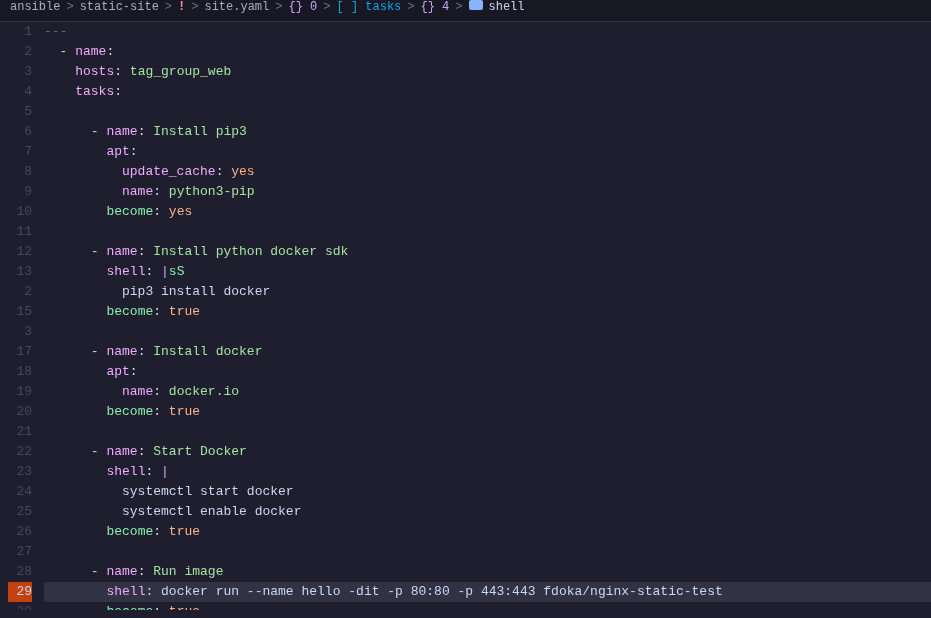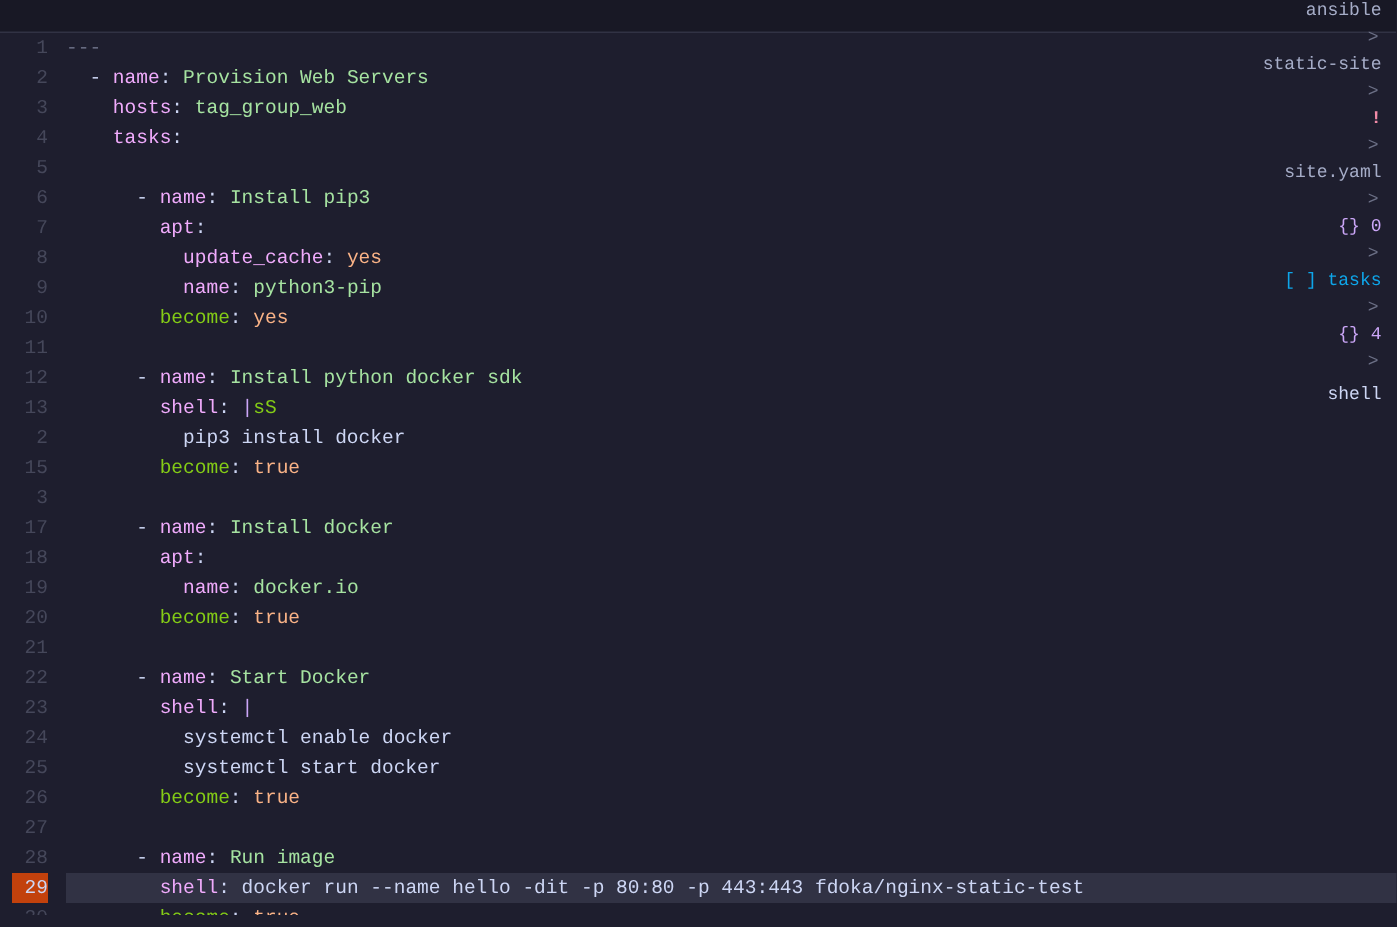--- a/index.html
+++ b/index.html
@@ -11,28 +11,27 @@
       width: 931px;
       height: 618px;
       overflow: hidden;
     }
 
     
     .breadcrumb-bar {
       background: #181825;
       height: 22px;
       display: flex;
-      align-items: flex-end;
+      align-items: flex-start;
       padding: 0 10px;
       gap: 4px;
       font-size: 12px;
       color: #a6adc8;
       border-bottom: 1px solid #313244;
       flex-shrink: 0;
-      flex-direction: column;
     }
     .breadcrumb-bar span { color: #a6adc8; }
     .breadcrumb-bar .sep { color: #6c7086; margin: 0 2px; }
     .breadcrumb-bar .active { color: #cdd6f4; }
     .breadcrumb-bar .icon-shell {
       display: inline-block;
       width: 14px;
       height: 10px;
       background: #89b4fa;
       border-radius: 2px;
@@ -90,21 +89,21 @@
       background: #313244;
     }
 
     
     .c-white { color: #cdd6f4; }
     .c-key { color: #f0abfc; }       
     .c-string { color: #a6e3a1; }    
     .c-bool { color: #fab387; }      
     .c-dash { color: #cdd6f4; }
     .c-comment { color: #6c7086; }
-    .c-special { color: #84cc16; }   
+    .c-special { color: #86efac; }   
     .c-cmd { color: #cdd6f4; }
     .c-pipe { color: #cba6f7; }
     @keyframes blink { 50% { opacity: 0; } }
   </style>
 </head>
 <body>
 
 <div class="breadcrumb-bar">
   <span>ansible</span>
   <span class="sep">&gt;</span>
@@ -152,21 +151,21 @@
       <div>24</div>
       <div>25</div>
       <div>26</div>
       <div>27</div>
       <div>28</div>
       <div class="active-line">29</div>
       <div>30</div>
     </div>
   <div class="code-content" id="code-content">
       <div class="code-line"><span class="c-comment">---</span></div>
-      <div class="code-line"><span class="c-white">  </span><span class="c-dash">- </span><span class="c-key">name</span><span class="c-white">: </span><span class="c-string">Provision Web Servers</span></div>
+      <div class="code-line"><span class="c-white">  </span><span class="c-dash">- </span><span class="c-key">name</span><span class="c-white">: </span></div>
       <div class="code-line"><span class="c-white">    </span><span class="c-key">hosts</span><span class="c-white">: </span><span class="c-string">tag_group_web</span></div>
       <div class="code-line"><span class="c-white">    </span><span class="c-key">tasks</span><span class="c-white">:</span></div>
       <div class="code-line"></div>
       <div class="code-line"><span class="c-white">      </span><span class="c-dash">- </span><span class="c-key">name</span><span class="c-white">: </span><span class="c-string">Install pip3</span></div>
       <div class="code-line"><span class="c-white">        </span><span class="c-key">apt</span><span class="c-white">:</span></div>
       <div class="code-line"><span class="c-white">          </span><span class="c-key">update_cache</span><span class="c-white">: </span><span class="c-bool">yes</span></div>
       <div class="code-line"><span class="c-white">          </span><span class="c-key">name</span><span class="c-white">: </span><span class="c-string">python3-pip</span></div>
       <div class="code-line"><span class="c-white">        </span><span class="c-special">become</span><span class="c-white">: </span><span class="c-bool">yes</span></div>
       <div class="code-line"></div>
       <div class="code-line"><span class="c-white">      </span><span class="c-dash">- </span><span class="c-key">name</span><span class="c-white">: </span><span class="c-string">Install python docker sdk</span></div>
@@ -174,21 +173,21 @@
       <div class="code-line"><span class="c-white">          </span><span class="c-cmd">pip3 install docker</span></div>
       <div class="code-line"><span class="c-white">        </span><span class="c-special">become</span><span class="c-white">: </span><span class="c-bool">true</span></div>
       <div class="code-line"></div>
       <div class="code-line"><span class="c-white">      </span><span class="c-dash">- </span><span class="c-key">name</span><span class="c-white">: </span><span class="c-string">Install docker</span></div>
       <div class="code-line"><span class="c-white">        </span><span class="c-key">apt</span><span class="c-white">:</span></div>
       <div class="code-line"><span class="c-white">          </span><span class="c-key">name</span><span class="c-white">: </span><span class="c-string">docker.io</span></div>
       <div class="code-line"><span class="c-white">        </span><span class="c-special">become</span><span class="c-white">: </span><span class="c-bool">true</span></div>
       <div class="code-line"></div>
       <div class="code-line"><span class="c-white">      </span><span class="c-dash">- </span><span class="c-key">name</span><span class="c-white">: </span><span class="c-string">Start Docker</span></div>
       <div class="code-line"><span class="c-white">        </span><span class="c-key">shell</span><span class="c-white">: </span><span class="c-pipe">|</span></div>
+      <div class="code-line"><span class="c-white">          </span><span class="c-cmd">systemctl start docker</span></div>
       <div class="code-line"><span class="c-white">          </span><span class="c-cmd">systemctl enable docker</span></div>
-      <div class="code-line"><span class="c-white">          </span><span class="c-cmd">systemctl start docker</span></div>
       <div class="code-line"><span class="c-white">        </span><span class="c-special">become</span><span class="c-white">: </span><span class="c-bool">true</span></div>
       <div class="code-line"></div>
       <div class="code-line"><span class="c-white">      </span><span class="c-dash">- </span><span class="c-key">name</span><span class="c-white">: </span><span class="c-string">Run image</span></div>
       <div class="code-line active-line"><span class="c-white">        </span><span class="c-key">shell</span><span class="c-white">: </span><span class="c-cmd">docker run --name hello -dit -p 80:80 -p 443:443 fdoka/nginx-static-test</span></div>
       <div class="code-line"><span class="c-white">        </span><span class="c-special">become</span><span class="c-white">: </span><span class="c-bool">true</span></div>
     </div>
 </div>
 
 </body></html>

